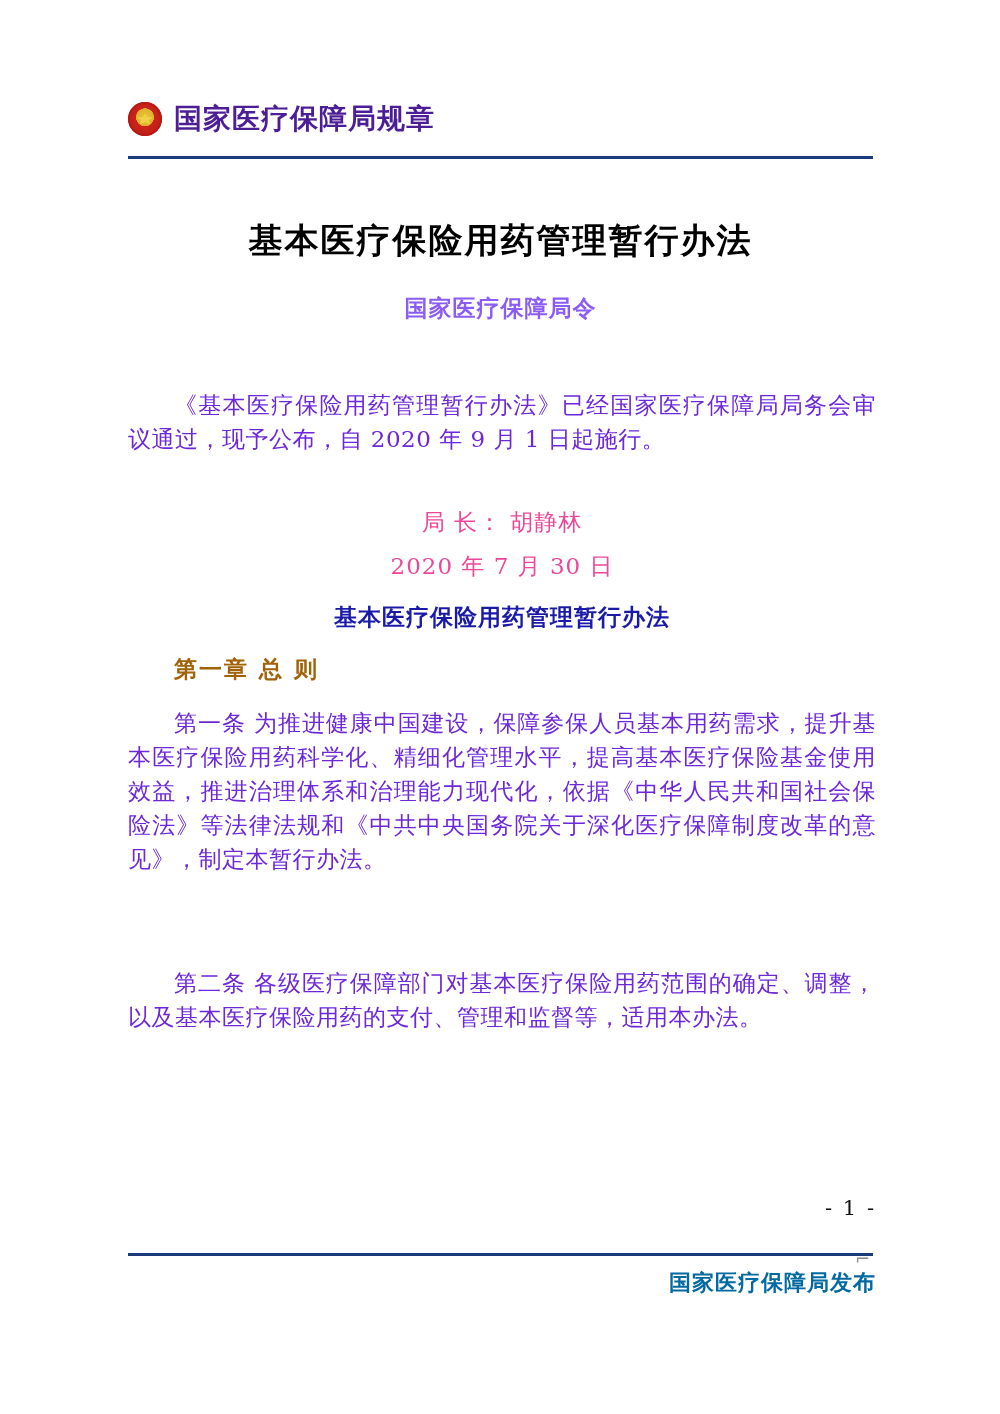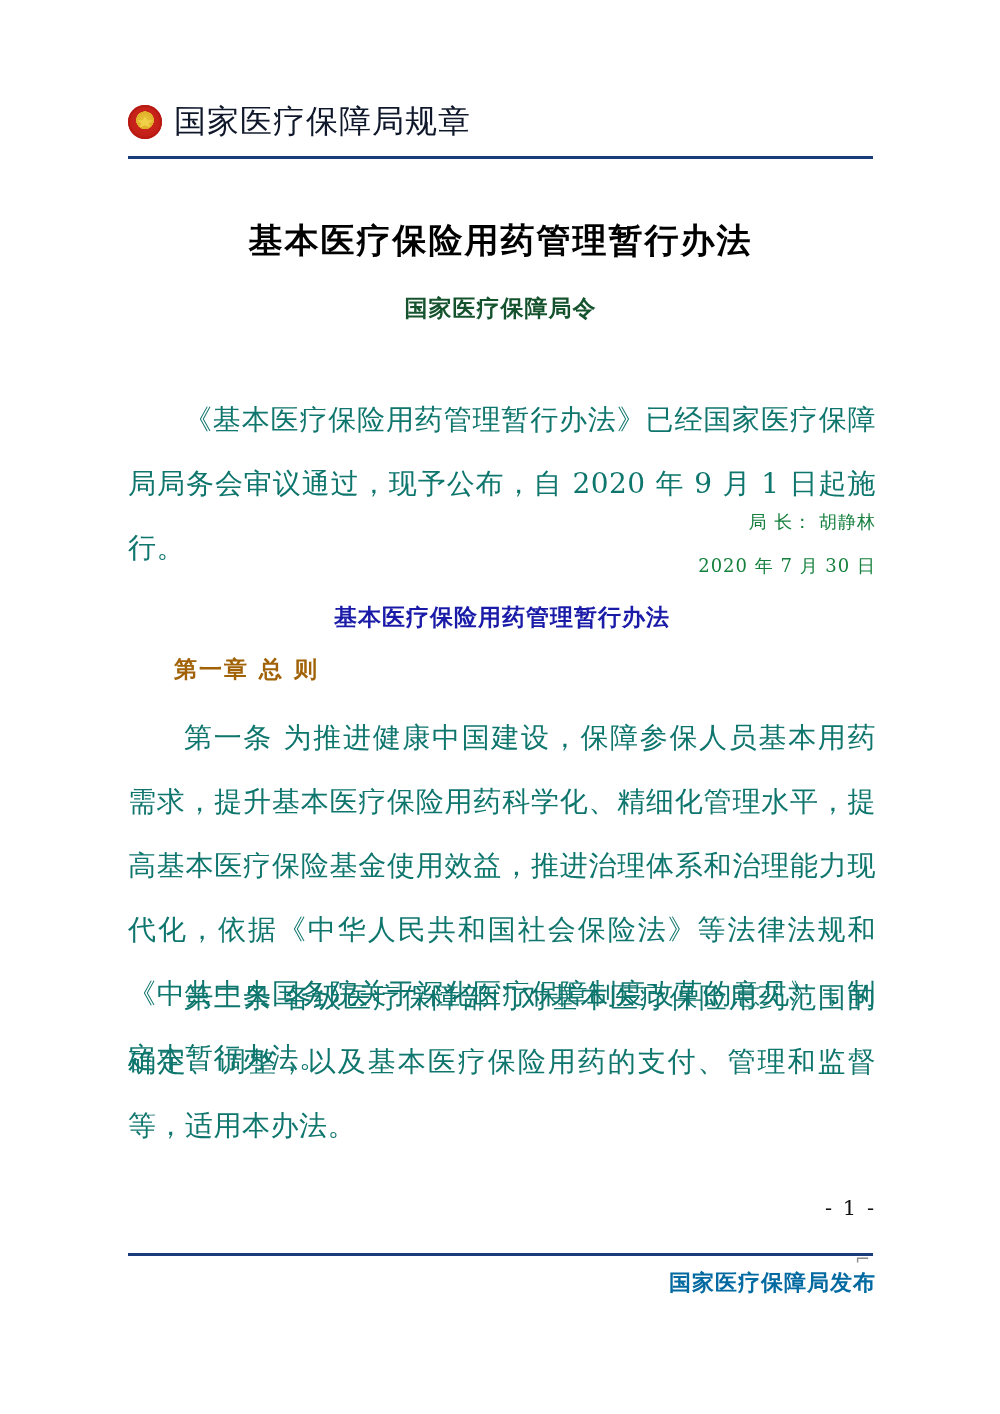--- a/index.html
+++ b/index.html
@@ -42,23 +42,23 @@
     left: 50%;
     top: 50%;
     width: 18px;
     height: 12px;
     transform: translate(-50%, -45%);
     background: #f2d14a;
     clip-path: polygon(50% 0%, 62% 30%, 95% 32%, 70% 55%, 80% 90%, 50% 70%, 20% 90%, 30% 55%, 5% 32%, 38% 30%);
   }
   .header-title {
     font-family: "DejaVu Serif", "Liberation Serif", serif;
-    font-weight: normal;
-    font-size: 32px;
-    color: #0f172a;
+    font-weight: bold;
+    font-size: 28px;
+    color: #4c1d95;
     letter-spacing: 1px;
   }
   .header-rule {
     position: absolute;
     left: 128px;
     top: 156px;
     width: 745px;
     height: 3px;
     background: #1a3c7a;
   }
@@ -76,49 +76,49 @@
     letter-spacing: 2px;
     font-family: "DejaVu Serif", "Liberation Serif", serif;
   }
   .order-line {
     position: absolute;
     left: 128px;
     width: 745px;
     text-align: center;
     font-size: 23px;
     font-weight: bold;
-    color: #14532d;
+    color: #8b5cf6;
     letter-spacing: 1px;
   }
   .order-line.l1 { top: 293px; }
   .order-line.l2 { top: 340px; }
 
   .para {
     position: absolute;
     left: 128px;
     width: 748px;
-    font-size: 28px;
-    line-height: 64px;
-    color: #0f766e;
+    font-size: 23px;
+    line-height: 34px;
+    color: #6d28d9;
     text-align: justify;
     text-justify: inter-ideograph;
     letter-spacing: 0.5px;
   }
   .indent { text-indent: 2em; }
 
   .p-notice { top: 388px; }
 
   .signer {
     position: absolute;
     left: 128px;
     width: 748px;
-    text-align: right;
-    font-size: 18px;
+    text-align: center;
+    font-size: 23px;
     line-height: 44px;
-    color: #15803d;
+    color: #ec4899;
     letter-spacing: 1px;
   }
   .signer.s1 { top: 500px; padding-right: 10px; }
   .signer.s2 { top: 544px; padding-right: 10px; }
 
   .section-title {
     position: absolute;
     left: 128px;
     top: 602px;
     width: 748px;

